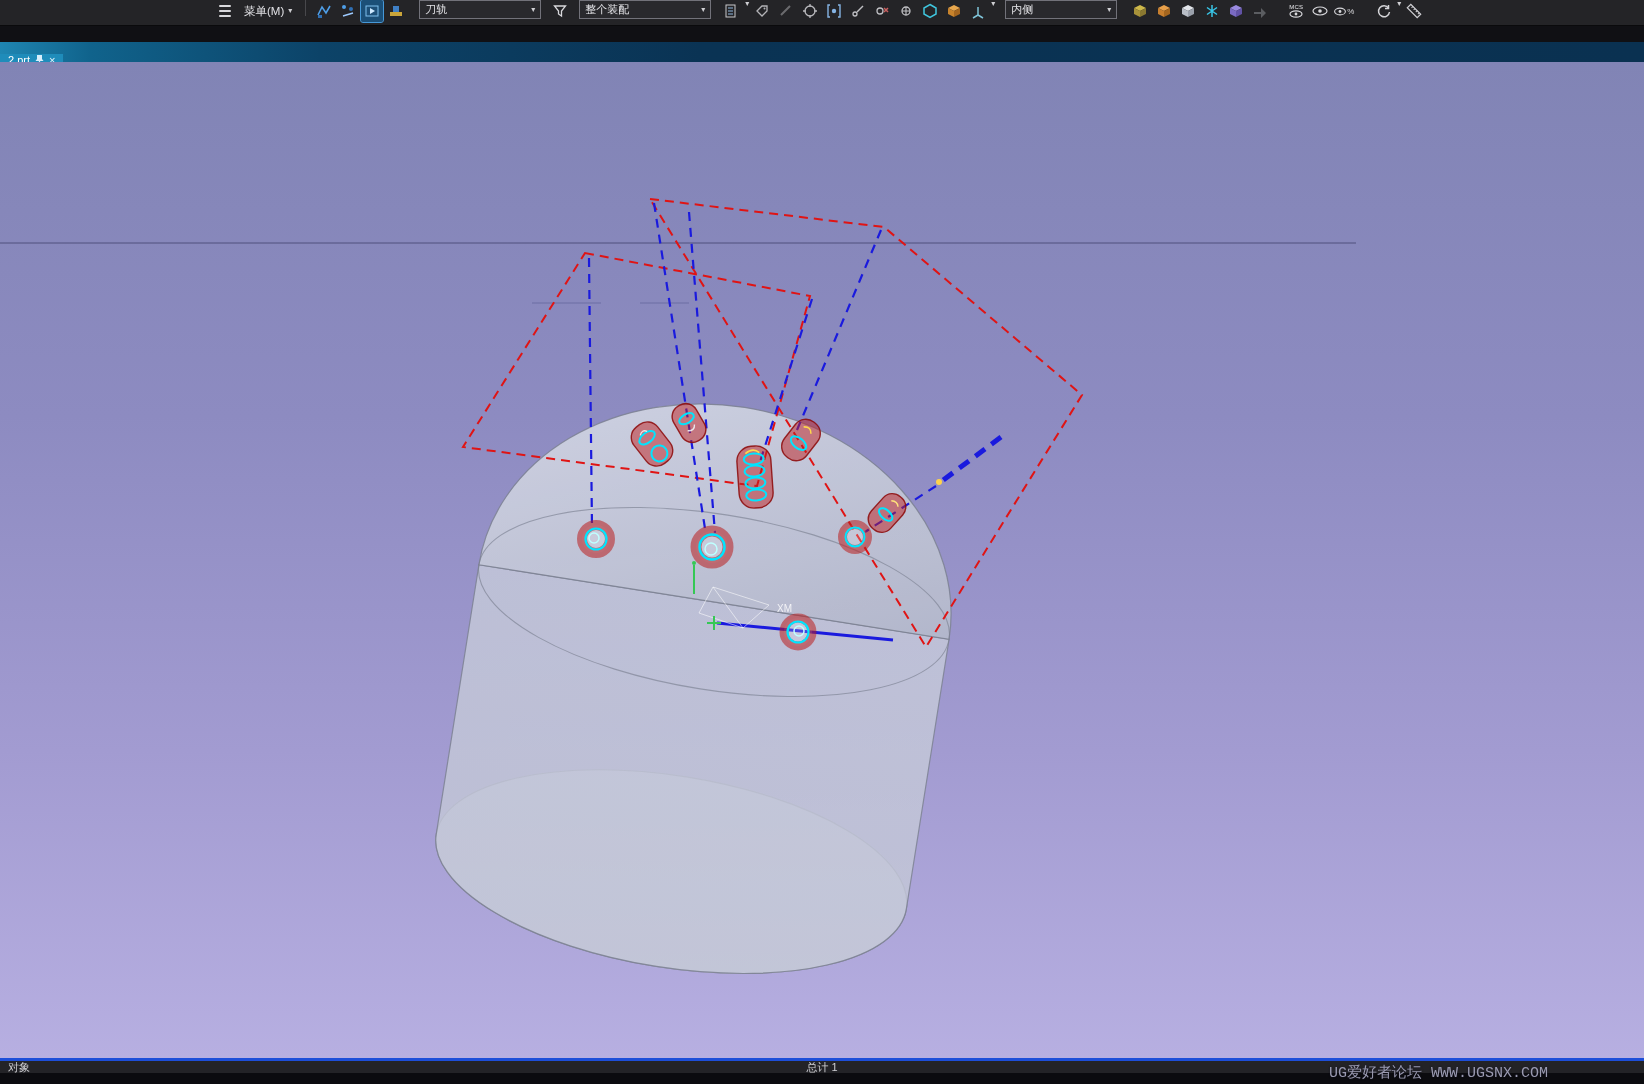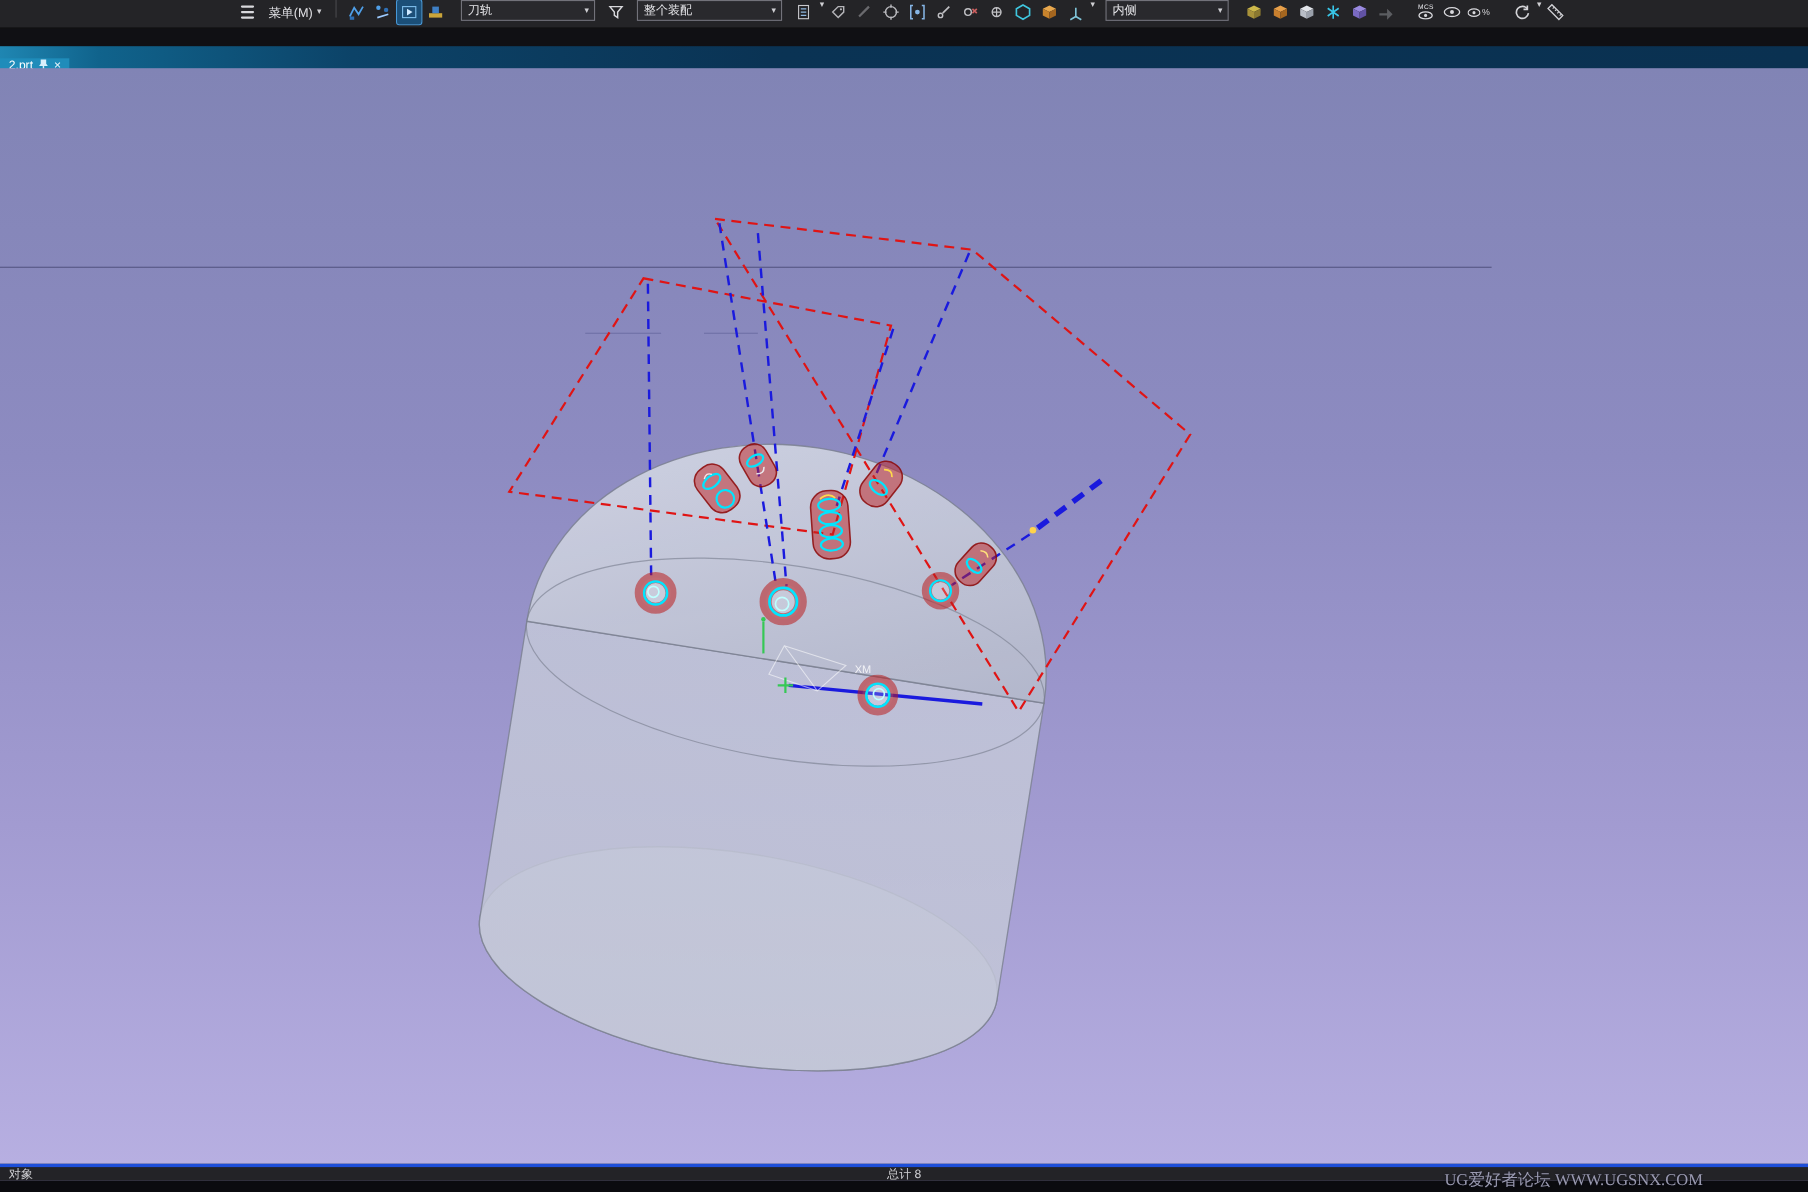--- a/index.html
+++ b/index.html
@@ -40,21 +40,21 @@
   .viewport{position:absolute;top:46px;left:0;width:1644px;height:1012px;overflow:hidden;
             background:linear-gradient(180deg,#8184b5 0%,#8d8bc1 35%,#a29bd1 68%,#b8b0e2 100%);margin-top:16px;}
   svg.scene{position:absolute;left:0;top:0}
 
   
   .statusbar{position:absolute;top:1058px;left:0;right:0;height:15px;background:#232327;
              border-top:3px solid #1d4ed8;box-sizing:border-box;display:flex;align-items:center;
              padding:0 8px;font-size:11px;color:#cfcfd3}
   .status-center{position:absolute;left:50%;transform:translateX(-50%)}
   .bottomstrip{position:absolute;top:1073px;left:0;right:0;height:11px;background:#0b0b0f}
-  .watermark{position:absolute;right:96px;bottom:2px;font-family:Liberation Serif, serif;
+  .watermark{position:absolute;right:96px;bottom:2px;font-family:Liberation Mono, monospace;
              font-size:15px;color:#9a9ab0;z-index:5;text-shadow:0 0 2px rgba(15,15,35,.7)}
 </style>
 </head>
 <body>
 
 <div class="toolbar">
   <div class="tb-gap"></div>
 
   <button class="ib burger">
       <i></i>
@@ -381,16 +381,16 @@
     <g transform="translate(798,616)">
       <circle r="14" fill="rgba(235,235,240,0.2)" stroke="rgba(186,30,30,0.55)" stroke-width="9"></circle>
       <circle r="10.5" fill="none" stroke="#00e5ff" stroke-width="2.2"></circle>
       <circle r="5" cx="1" cy="-1" fill="none" stroke="#bfffff" stroke-width="1.5"></circle>
     </g>
   </svg>
 </div>
 
 <div class="statusbar">
   <span>对象</span>
-  <span class="status-center">总计 8</span>
+  <span class="status-center">总计 1</span>
 </div>
 <div class="bottomstrip"></div>
 <div class="watermark">UG爱好者论坛 WWW.UGSNX.COM</div>
 
 </body></html>

